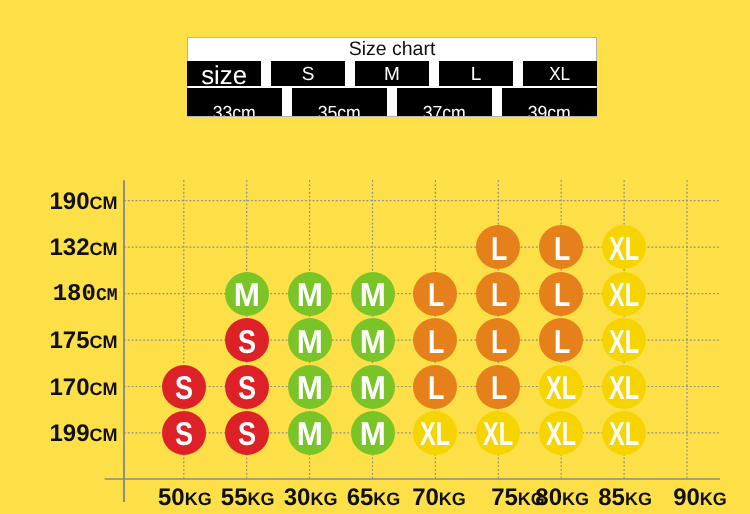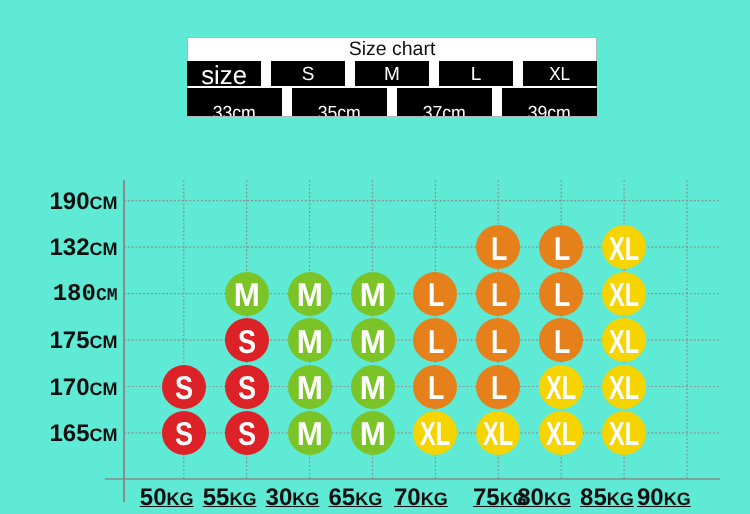--- a/index.html
+++ b/index.html
@@ -1,19 +1,19 @@
 <!DOCTYPE html>
 <html><head>
 <meta charset="utf-8">
 <style>
   html,body{margin:0;padding:0;background:#fff;}
   body{width:750px;height:514px;position:relative;overflow:hidden;
        font-family:"Liberation Sans",sans-serif;
        -webkit-font-smoothing:antialiased;text-rendering:geometricPrecision;}
-  #stage{position:absolute;left:0;top:0;width:750px;height:514px;background:#5eead4;}
+  #stage{position:absolute;left:0;top:0;width:750px;height:514px;background:#fde047;}
 
   
   #sizetable{position:absolute;left:187px;top:37px;width:410px;height:80px;
              border:1px solid #b4b4b4;box-sizing:border-box;background:#fff;}
   #tbl-title{position:absolute;left:0;top:-1px;width:100%;height:24px;line-height:24px;
              text-align:center;font-size:19.5px;color:#0f0f0f;box-sizing:border-box;}
   .trow{position:absolute;left:-1px;right:-1px;display:flex;gap:10px;}
   .tcell{box-sizing:border-box;height:100%;position:relative;
          display:flex;align-items:center;justify-content:center;
          color:#fff;background:#000;flex:1 1 0;overflow:hidden;}
@@ -28,22 +28,22 @@
   #row-body .c0 .ctxt{transform:scaleX(1.0);}
   #row-body .c1,#row-body .c2,#row-body .c3,#row-body .c4{font-size:19px;padding-top:23px;}
   #row-body .c1 .ctxt,#row-body .c2 .ctxt,#row-body .c3 .ctxt,#row-body .c4 .ctxt{transform:scaleX(0.93);}
 
   
   #plot{position:absolute;left:0;top:0;width:750px;height:514px;}
   .ylabel{position:absolute;text-align:right;white-space:nowrap;color:#101010;
           font-weight:bold;line-height:1;}
   .ylabel .num{font-size:24px;}
   .ylabel .unit{font-size:18px;text-align:center;}
-  .xlabel{position:absolute;text-align:left;white-space:nowrap;color:#101010;
-          font-weight:bold;line-height:1;text-decoration:underline;}
+  .xlabel{position:absolute;text-align:center;white-space:nowrap;color:#101010;
+          font-weight:bold;line-height:1;}
   .xlabel .num{font-size:24px;}
   .xlabel .unit{font-size:18px;}
   .dot{position:absolute;border-radius:50%;display:flex;align-items:center;justify-content:center;
        color:#fff;font-weight:bold;line-height:1;font-size:33px;}
   .dot span{display:block;}
 </style>
 </head>
 <body>
 
 <div id="stage">
@@ -102,32 +102,32 @@
         <line x1="687" y1="180.3" x2="687" y2="479" stroke="#8d8d8d" stroke-width="1.2" stroke-dasharray="1.8 2.05"></line>
         <line x1="124" y1="180.3" x2="124" y2="502" stroke="#8a8a8a" stroke-width="1.9"></line>
         <line x1="104.7" y1="479" x2="720" y2="479" stroke="#8a8a8a" stroke-width="1.7"></line>
       </svg>
     <div id="ylabels">
         <div class="ylabel" style="right: 632.5px; top: 189.7px;"><span class="num">190</span><span class="unit">CM</span></div>
         <div class="ylabel" style="right: 632.5px; top: 236.15px;"><span class="num">132</span><span class="unit">CM</span></div>
         <div class="ylabel" style="right: 632.5px; top: 282.6px; font-family: Liberation Mono, monospace;"><span class="num">180</span><span class="unit">CM</span></div>
         <div class="ylabel" style="right: 632.5px; top: 329.05px;"><span class="num">175</span><span class="unit">CM</span></div>
         <div class="ylabel" style="right: 632.5px; top: 375.5px;"><span class="num">170</span><span class="unit">CM</span></div>
-        <div class="ylabel" style="right: 632.5px; top: 421.95px;"><span class="num">165</span><span class="unit">CM</span></div>
+        <div class="ylabel" style="right: 632.5px; top: 421.95px;"><span class="num">199</span><span class="unit">CM</span></div>
       </div>
     <div id="xlabels">
         <div class="xlabel" style="left: 139.8px; width: 90px; top: 486px;"><span class="num">50</span><span class="unit">KG</span></div>
         <div class="xlabel" style="left: 202.7px; width: 90px; top: 486px;"><span class="num">55</span><span class="unit">KG</span></div>
         <div class="xlabel" style="left: 265.6px; width: 90px; top: 486px;"><span class="num">30</span><span class="unit">KG</span></div>
         <div class="xlabel" style="left: 328.5px; width: 90px; top: 486px;"><span class="num">65</span><span class="unit">KG</span></div>
         <div class="xlabel" style="left: 394px; width: 90px; top: 486px;"><span class="num">70</span><span class="unit">KG</span></div>
         <div class="xlabel" style="left: 432px; width: 90px; top: 486px; padding-left: 41px;"><span class="num">75</span><span class="unit">KG</span></div>
         <div class="xlabel" style="left: 517.2px; width: 90px; top: 486px;"><span class="num">80</span><span class="unit">KG</span></div>
         <div class="xlabel" style="left: 580.1px; width: 90px; top: 486px;"><span class="num">85</span><span class="unit">KG</span></div>
-        <div class="xlabel" style="left: 625px; width: 90px; top: 486px; padding-left: 12px;"><span class="num">90</span><span class="unit">KG</span></div>
+        <div class="xlabel" style="left: 643px; width: 90px; top: 486px; padding-left: 12px;"><span class="num">90</span><span class="unit">KG</span></div>
       </div>
     <div id="markers">
         <div class="dot" style="left: 476.3px; top: 225.15px; width: 44px; height: 44px; background: rgb(229, 128, 27);">
           <span style="transform: translate(1px, 0.5px) scaleX(0.81);">L</span>
         </div>
         <div class="dot" style="left: 539.2px; top: 225.15px; width: 44px; height: 44px; background: rgb(229, 128, 27);">
           <span style="transform: translate(1px, 0.5px) scaleX(0.81);">L</span>
         </div>
         <div class="dot" style="left: 602.1px; top: 225.15px; width: 44px; height: 44px; background: rgb(245, 212, 0);">
           <span style="transform: translate(0px, 0.5px) scaleX(0.71);">XL</span>

